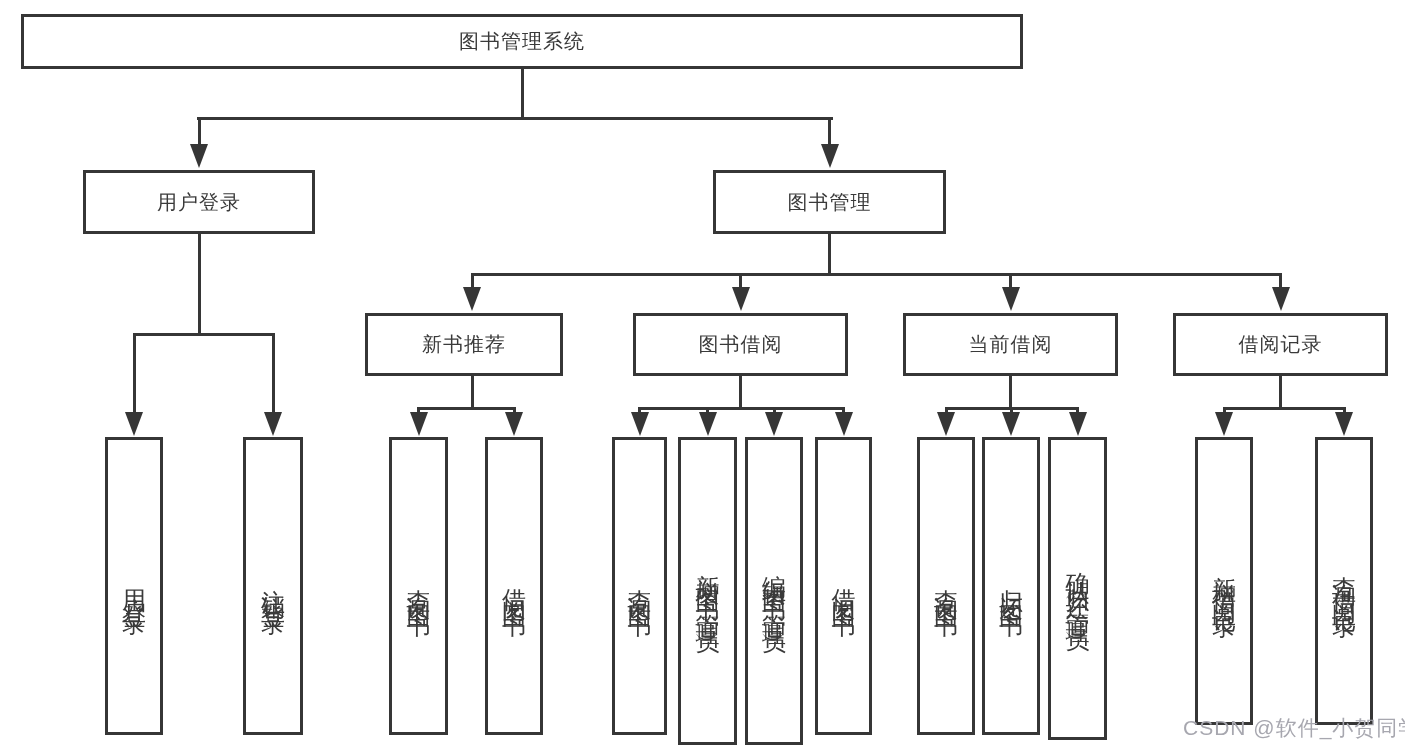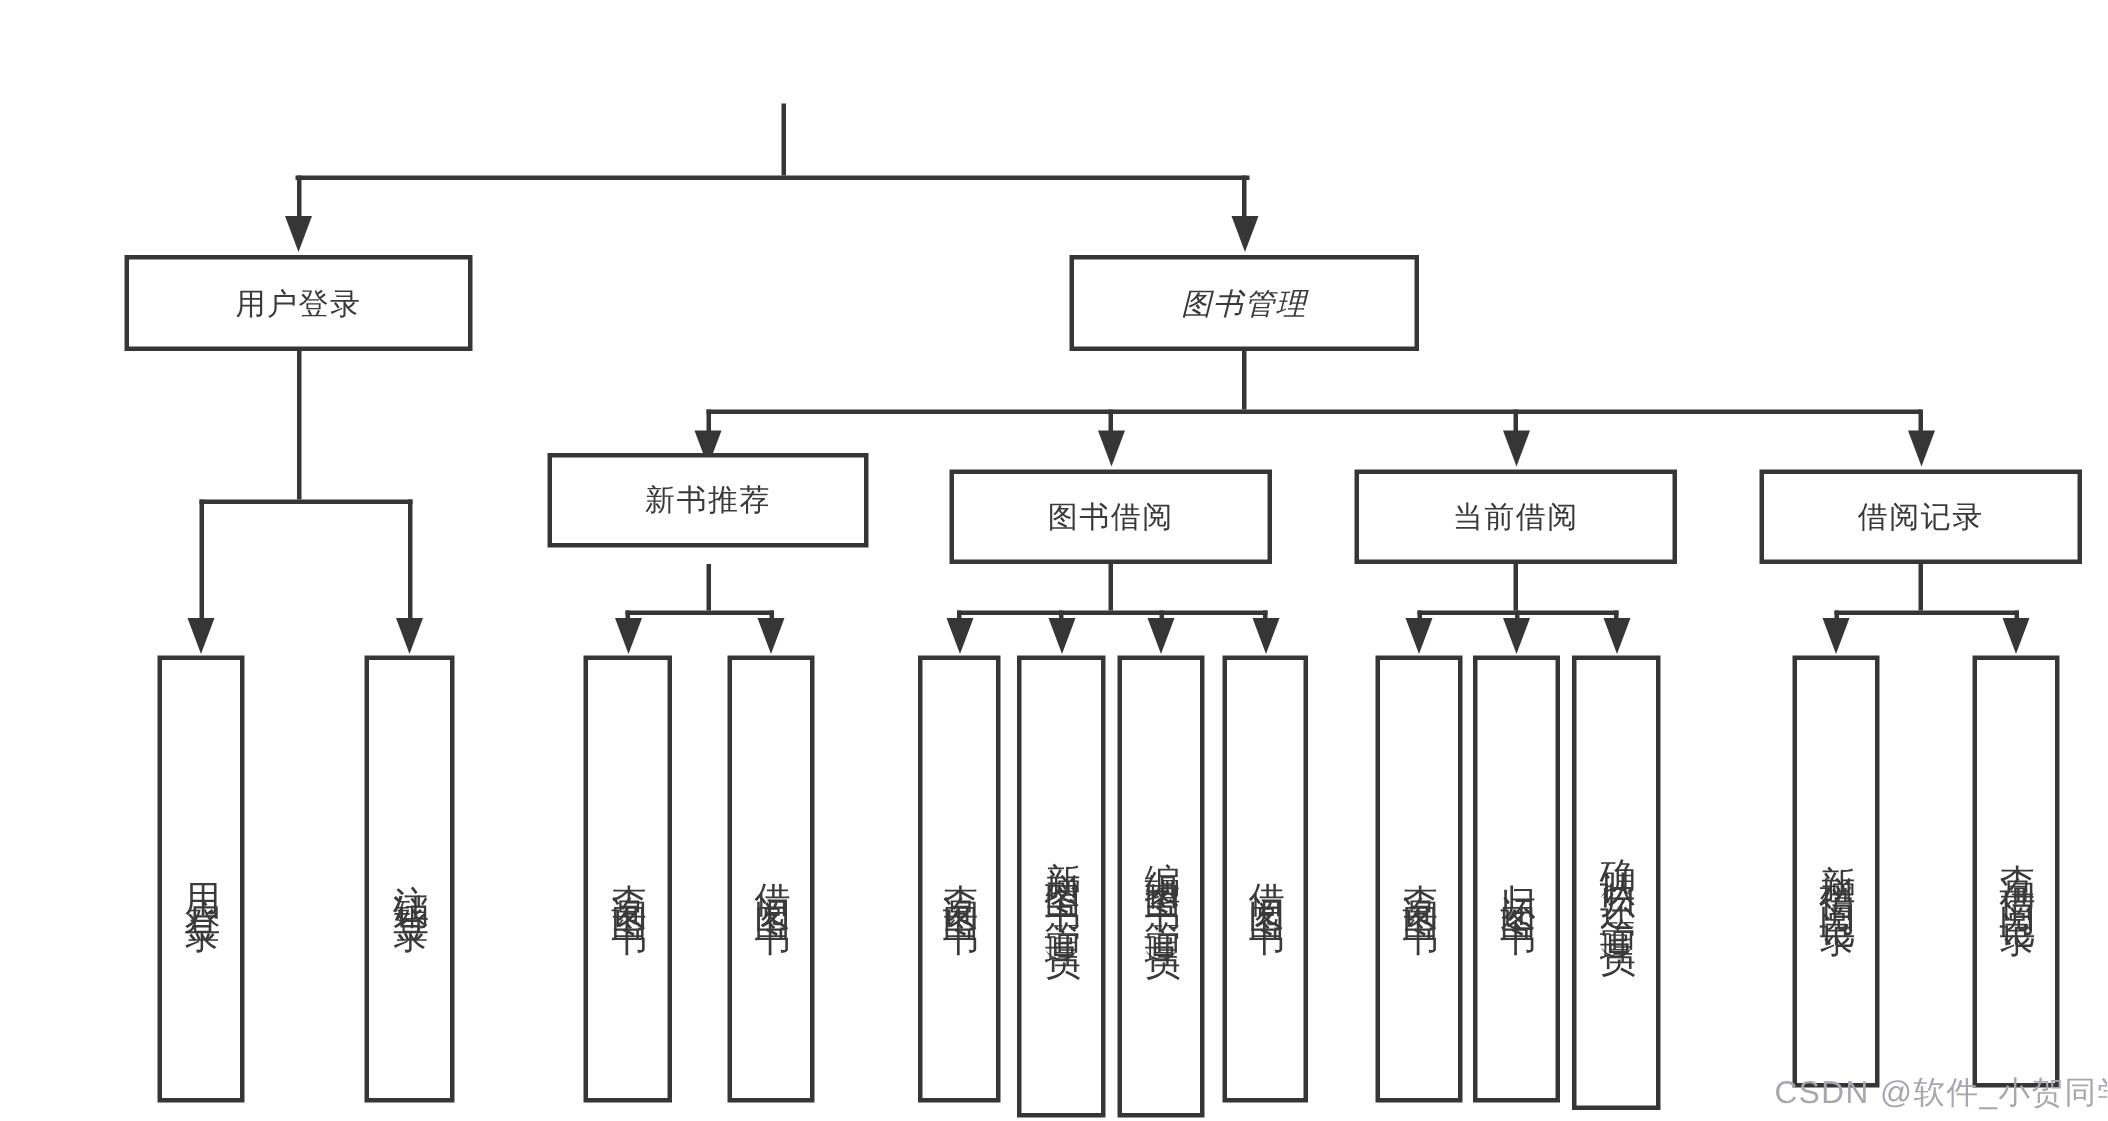--- a/index.html
+++ b/index.html
@@ -50,32 +50,35 @@
     letter-spacing: 1px;
     white-space: nowrap;
     z-index: 5;
   }
 </style>
 </head>
 <body>
 
 <div class="canvas">
 
+  <div class="box hbox" style="left:21px; top:14px; width:1002px; height:55px;">
+    <span>图书管理系统</span>
+  </div>
 
   <div class="vline" style="left:520.5px; top:69px; height:48px;"></div>
   <div class="hline" style="left:196.5px; top:117px; width:636px;"></div>
   <div class="vline" style="left:197.5px; top:117px; height:29px;"></div>
   <div class="arrow" style="left:190px; top:144px;"></div>
   <div class="vline" style="left:828px; top:117px; height:29px;"></div>
   <div class="arrow" style="left:820.5px; top:144px;"></div>
 
   <div class="box hbox" style="left:83px; top:170px; width:232px; height:64px;">
     <span>用户登录</span>
   </div>
-  <div class="box hbox" style="left:713px; top:170px; width:233px; height:64px;font-style:italic;">
+  <div class="box hbox" style="left:713px; top:170px; width:233px; height:64px;">
     <span>图书管理</span>
   </div>
 
   <div class="vline" style="left:197.5px; top:234px; height:99px;"></div>
   <div class="hline" style="left:132.5px; top:333px; width:142px;"></div>
   <div class="vline" style="left:132.5px; top:333px; height:81px;"></div>
   <div class="arrow" style="left:125px; top:412px;"></div>
   <div class="vline" style="left:271.5px; top:333px; height:81px;"></div>
   <div class="arrow" style="left:264px; top:412px;"></div>
 
@@ -83,21 +86,21 @@
   <div class="hline" style="left:470.5px; top:273px; width:810px;"></div>
   <div class="vline" style="left:470.5px; top:273px; height:16px;"></div>
   <div class="arrow" style="left:463px; top:287px;"></div>
   <div class="vline" style="left:739px; top:273px; height:16px;"></div>
   <div class="arrow" style="left:731.5px; top:287px;"></div>
   <div class="vline" style="left:1009px; top:273px; height:16px;"></div>
   <div class="arrow" style="left:1001.5px; top:287px;"></div>
   <div class="vline" style="left:1279px; top:273px; height:16px;"></div>
   <div class="arrow" style="left:1271.5px; top:287px;"></div>
 
-  <div class="box hbox" style="left:365px; top:302px; width:214px; height:63px;">
+  <div class="box hbox" style="left:365px; top:313px; width:198px; height:63px;">
     <span>新书推荐</span>
   </div>
   <div class="box hbox" style="left:903px; top:313px; width:215px; height:63px;">
     <span>当前借阅</span>
   </div>
   <div class="box hbox" style="left:633px; top:313px; width:215px; height:63px;">
     <span>图书借阅</span>
   </div>
   <div class="box hbox" style="left:1173px; top:313px; width:215px; height:63px;">
     <span>借阅记录</span>

